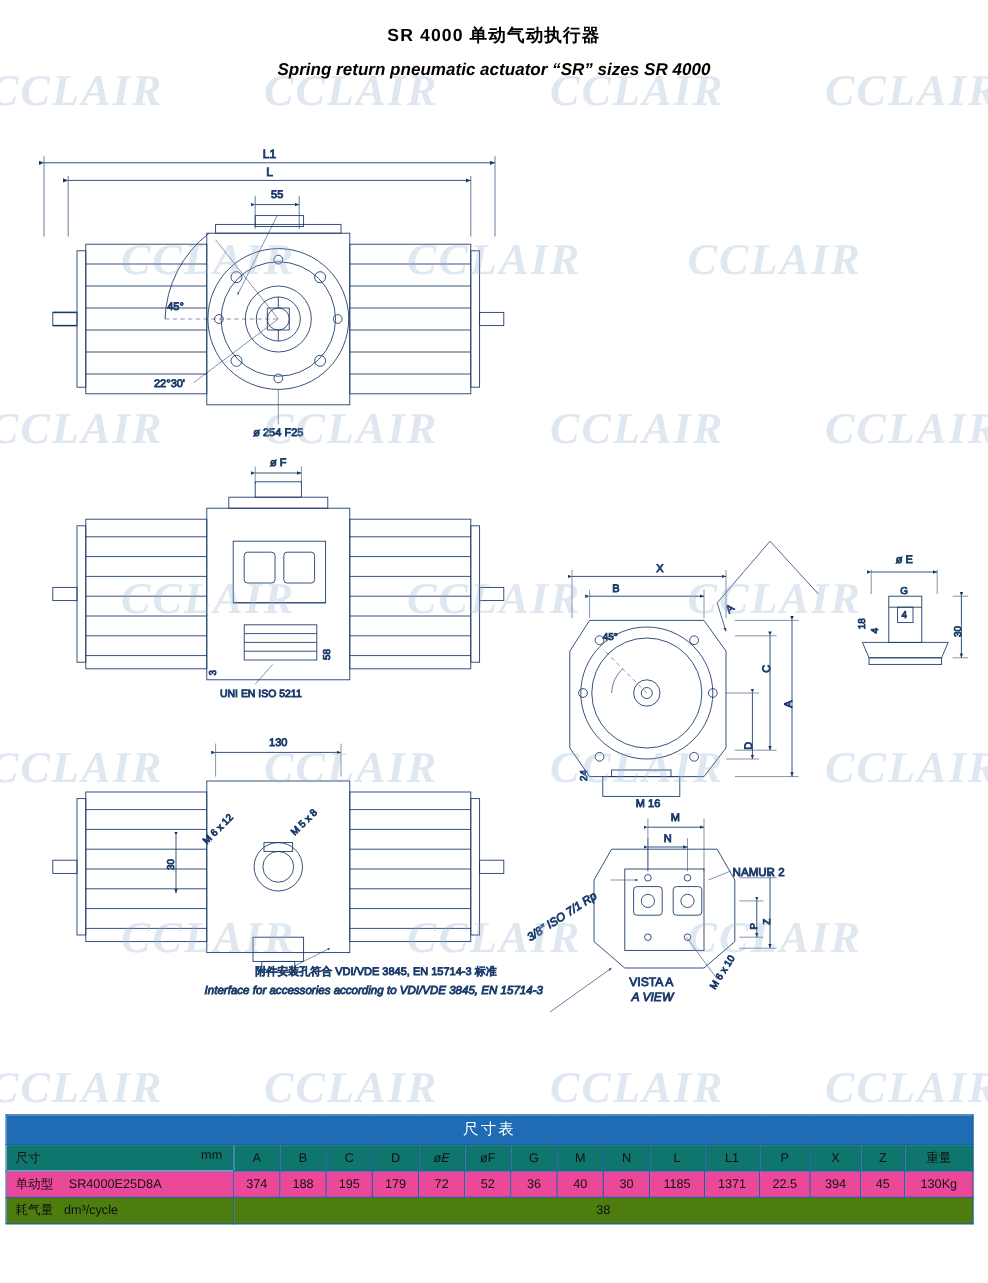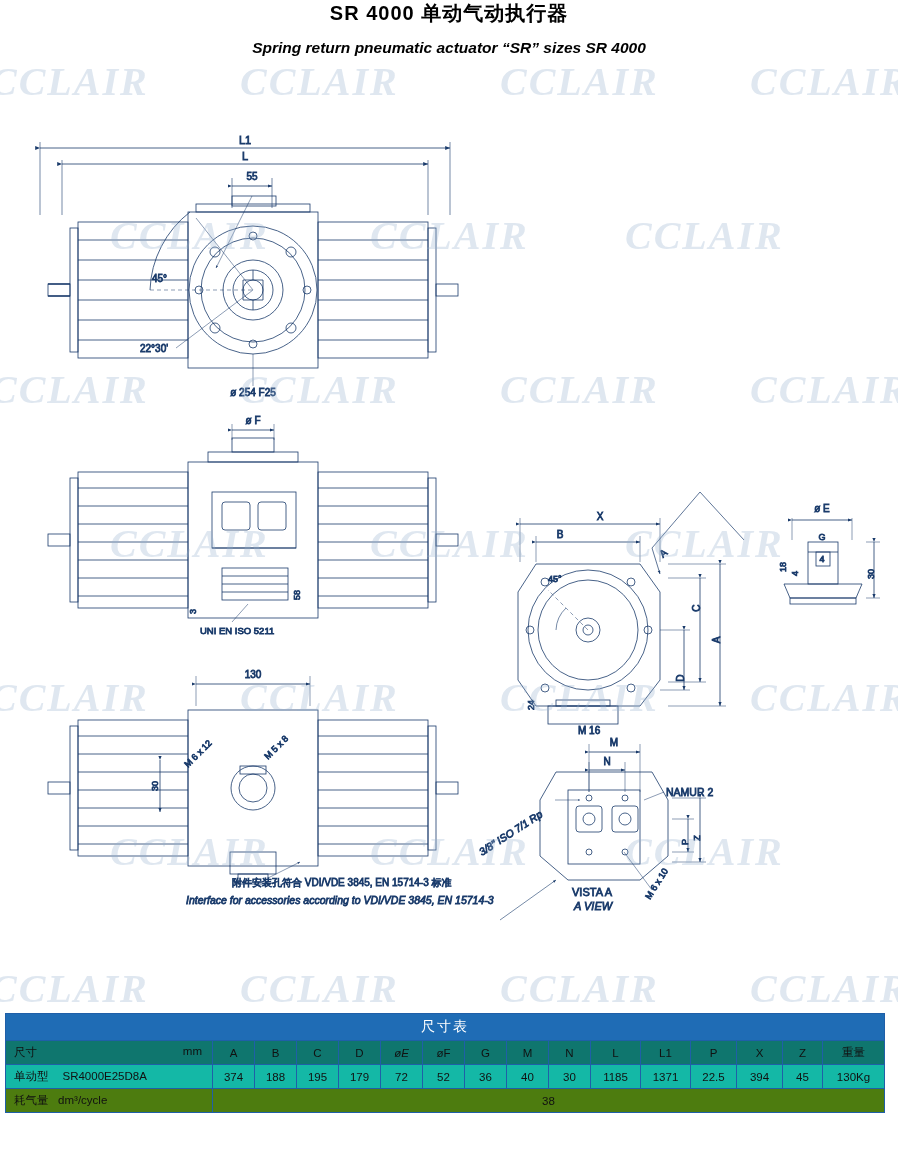--- a/index.html
+++ b/index.html
@@ -14,24 +14,25 @@
   }
   .page {
     position: relative;
     width: 898px;
     height: 1166px;
   }
 
   
   .title-zh {
     text-align: center;
-    font-size: 20px;
+    font-size: 16px;
     font-weight: bold;
     letter-spacing: 1px;
     color: #000;
+    padding-top: 22px;
     font-family: "Liberation Sans", sans-serif;
   }
   .title-en {
     text-align: center;
     font-size: 15.5px;
     font-weight: bold;
     font-style: italic;
     color: #000;
     padding-top: 12px;
     font-family: "Liberation Sans", sans-serif;
@@ -88,21 +89,21 @@
   .tbl-title {
     background: #1f6cb5;
     color: #ffffff;
     font-size: 14px;
     font-weight: bold;
     letter-spacing: 2px;
     height: 26px;
     border: 1px solid #1f5fa8;
   }
   .row-head td { background:#0f766e; }
-  .row-data td { background:#14b8a6; }
+  .row-data td { background:#ec4899; }
   .cell-label-mm {
     text-align: left !important;
     padding-left: 8px !important;
     position: relative;
   }
   .cell-label-mm .mm {
     position: absolute;
     right: 10px;
     top: 4px;
   }

